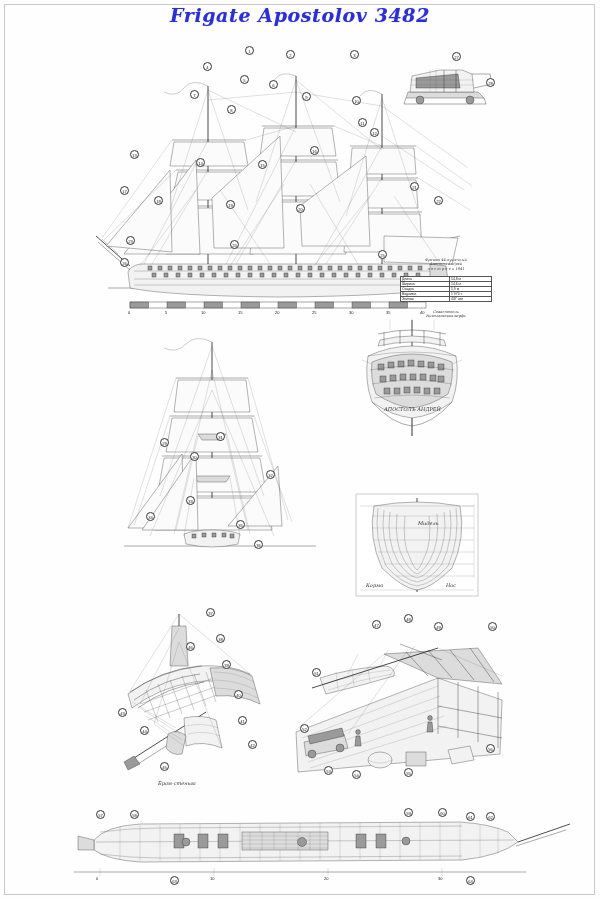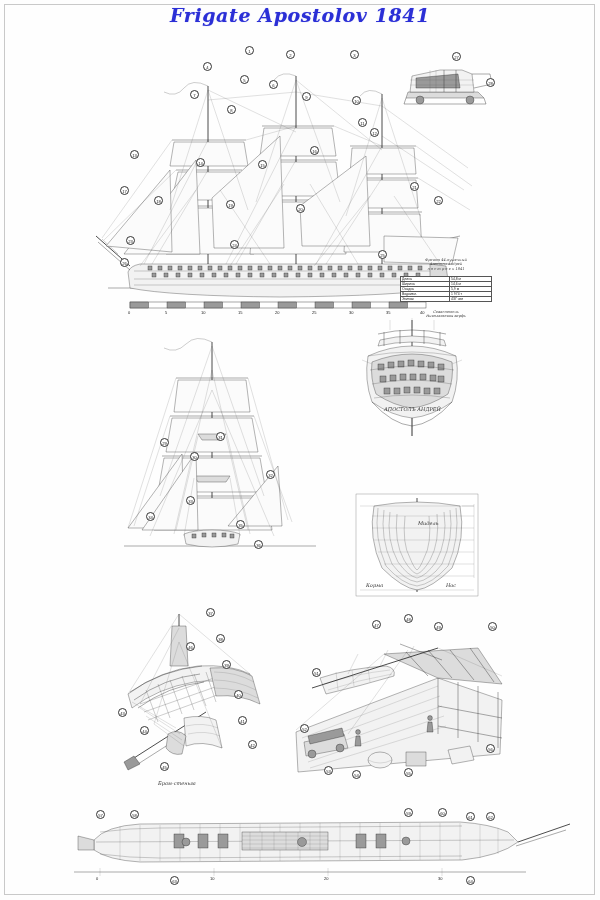--- a/index.html
+++ b/index.html
@@ -110,21 +110,21 @@
     color: #222;
   }
   .hatch-bg { fill: #ffffff; }
 </style>
 </head>
 <body>
 
 <div class="sheet">
   <div class="sheet-border"></div>
 
-  <div class="title">Frigate Apostolov 1841</div>
+  <div class="title">Frigate Apostolov 3482</div>
 
   <div class="panel" style="left:100px; top:40px; width:390px; height:280px;">
     <svg width="390" height="280" viewBox="0 0 390 280">
 
       <path class="water" d="M8,248 H372"></path>
 
       <path class="fill-l" d="M30,248 L28,232 Q30,226 40,224 L330,224 Q344,226 346,234 L344,248 Q300,256 180,257 Q70,256 30,248 Z"></path>
 
       <g class="ln-thin">
         <path d="M34,231 H342"></path>

